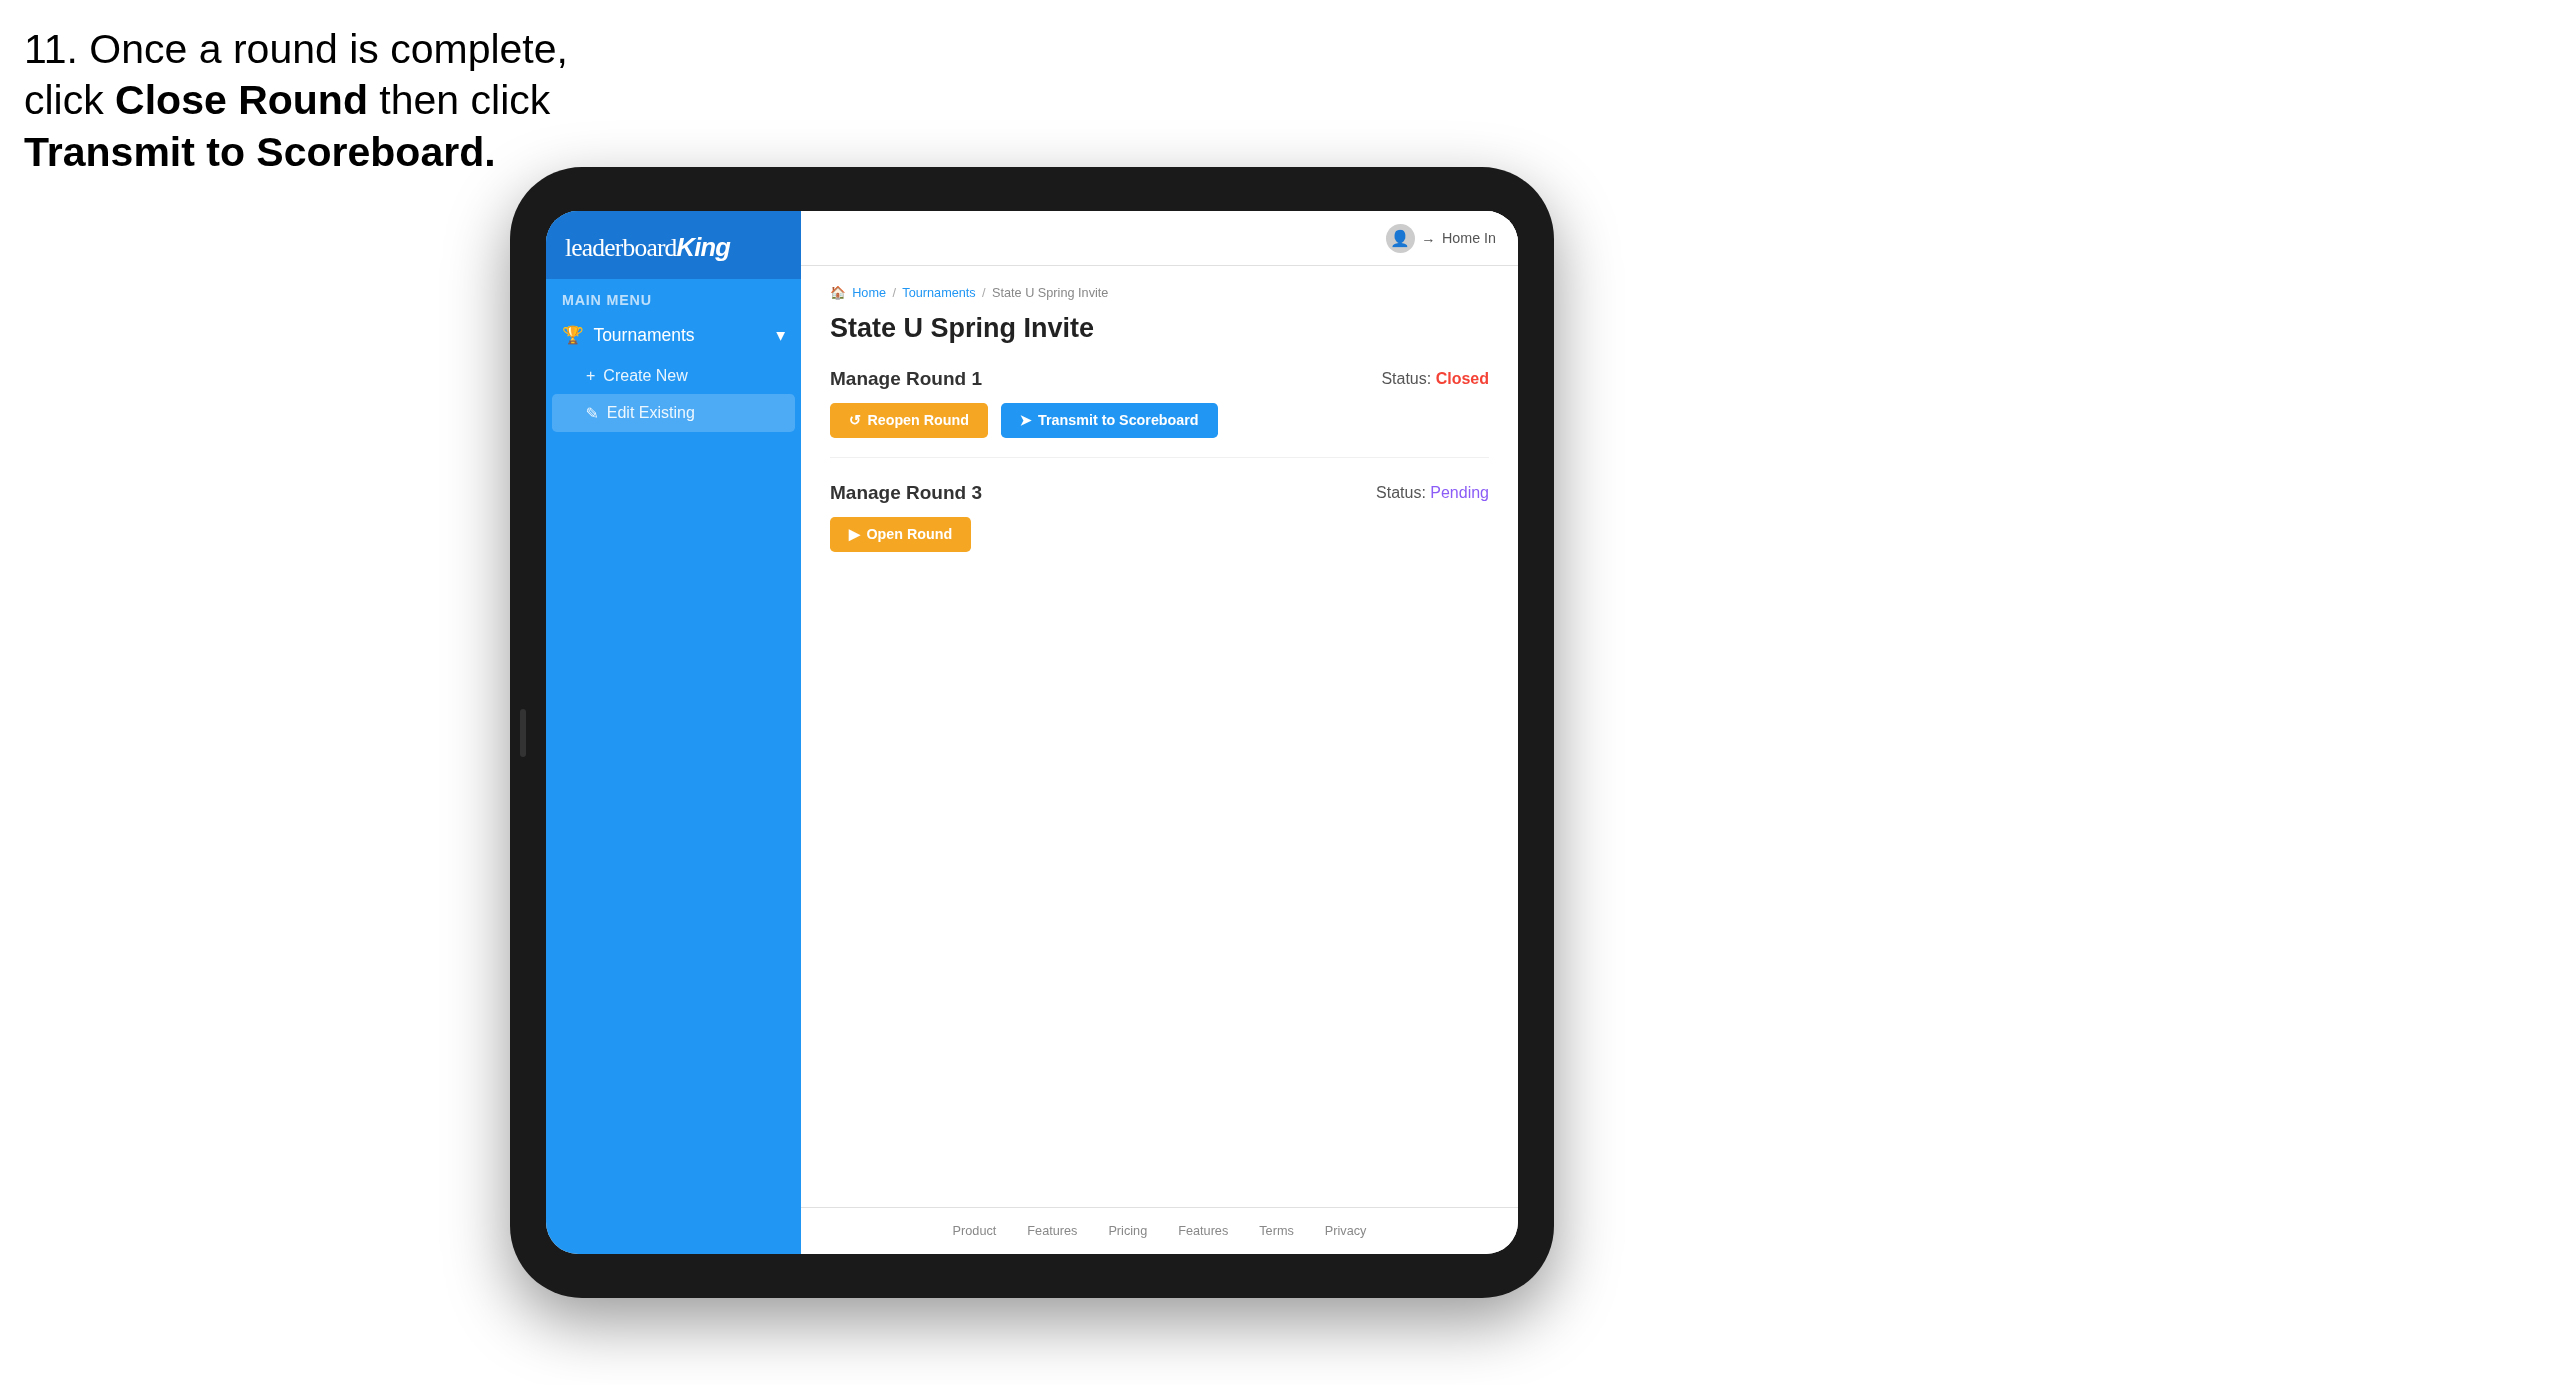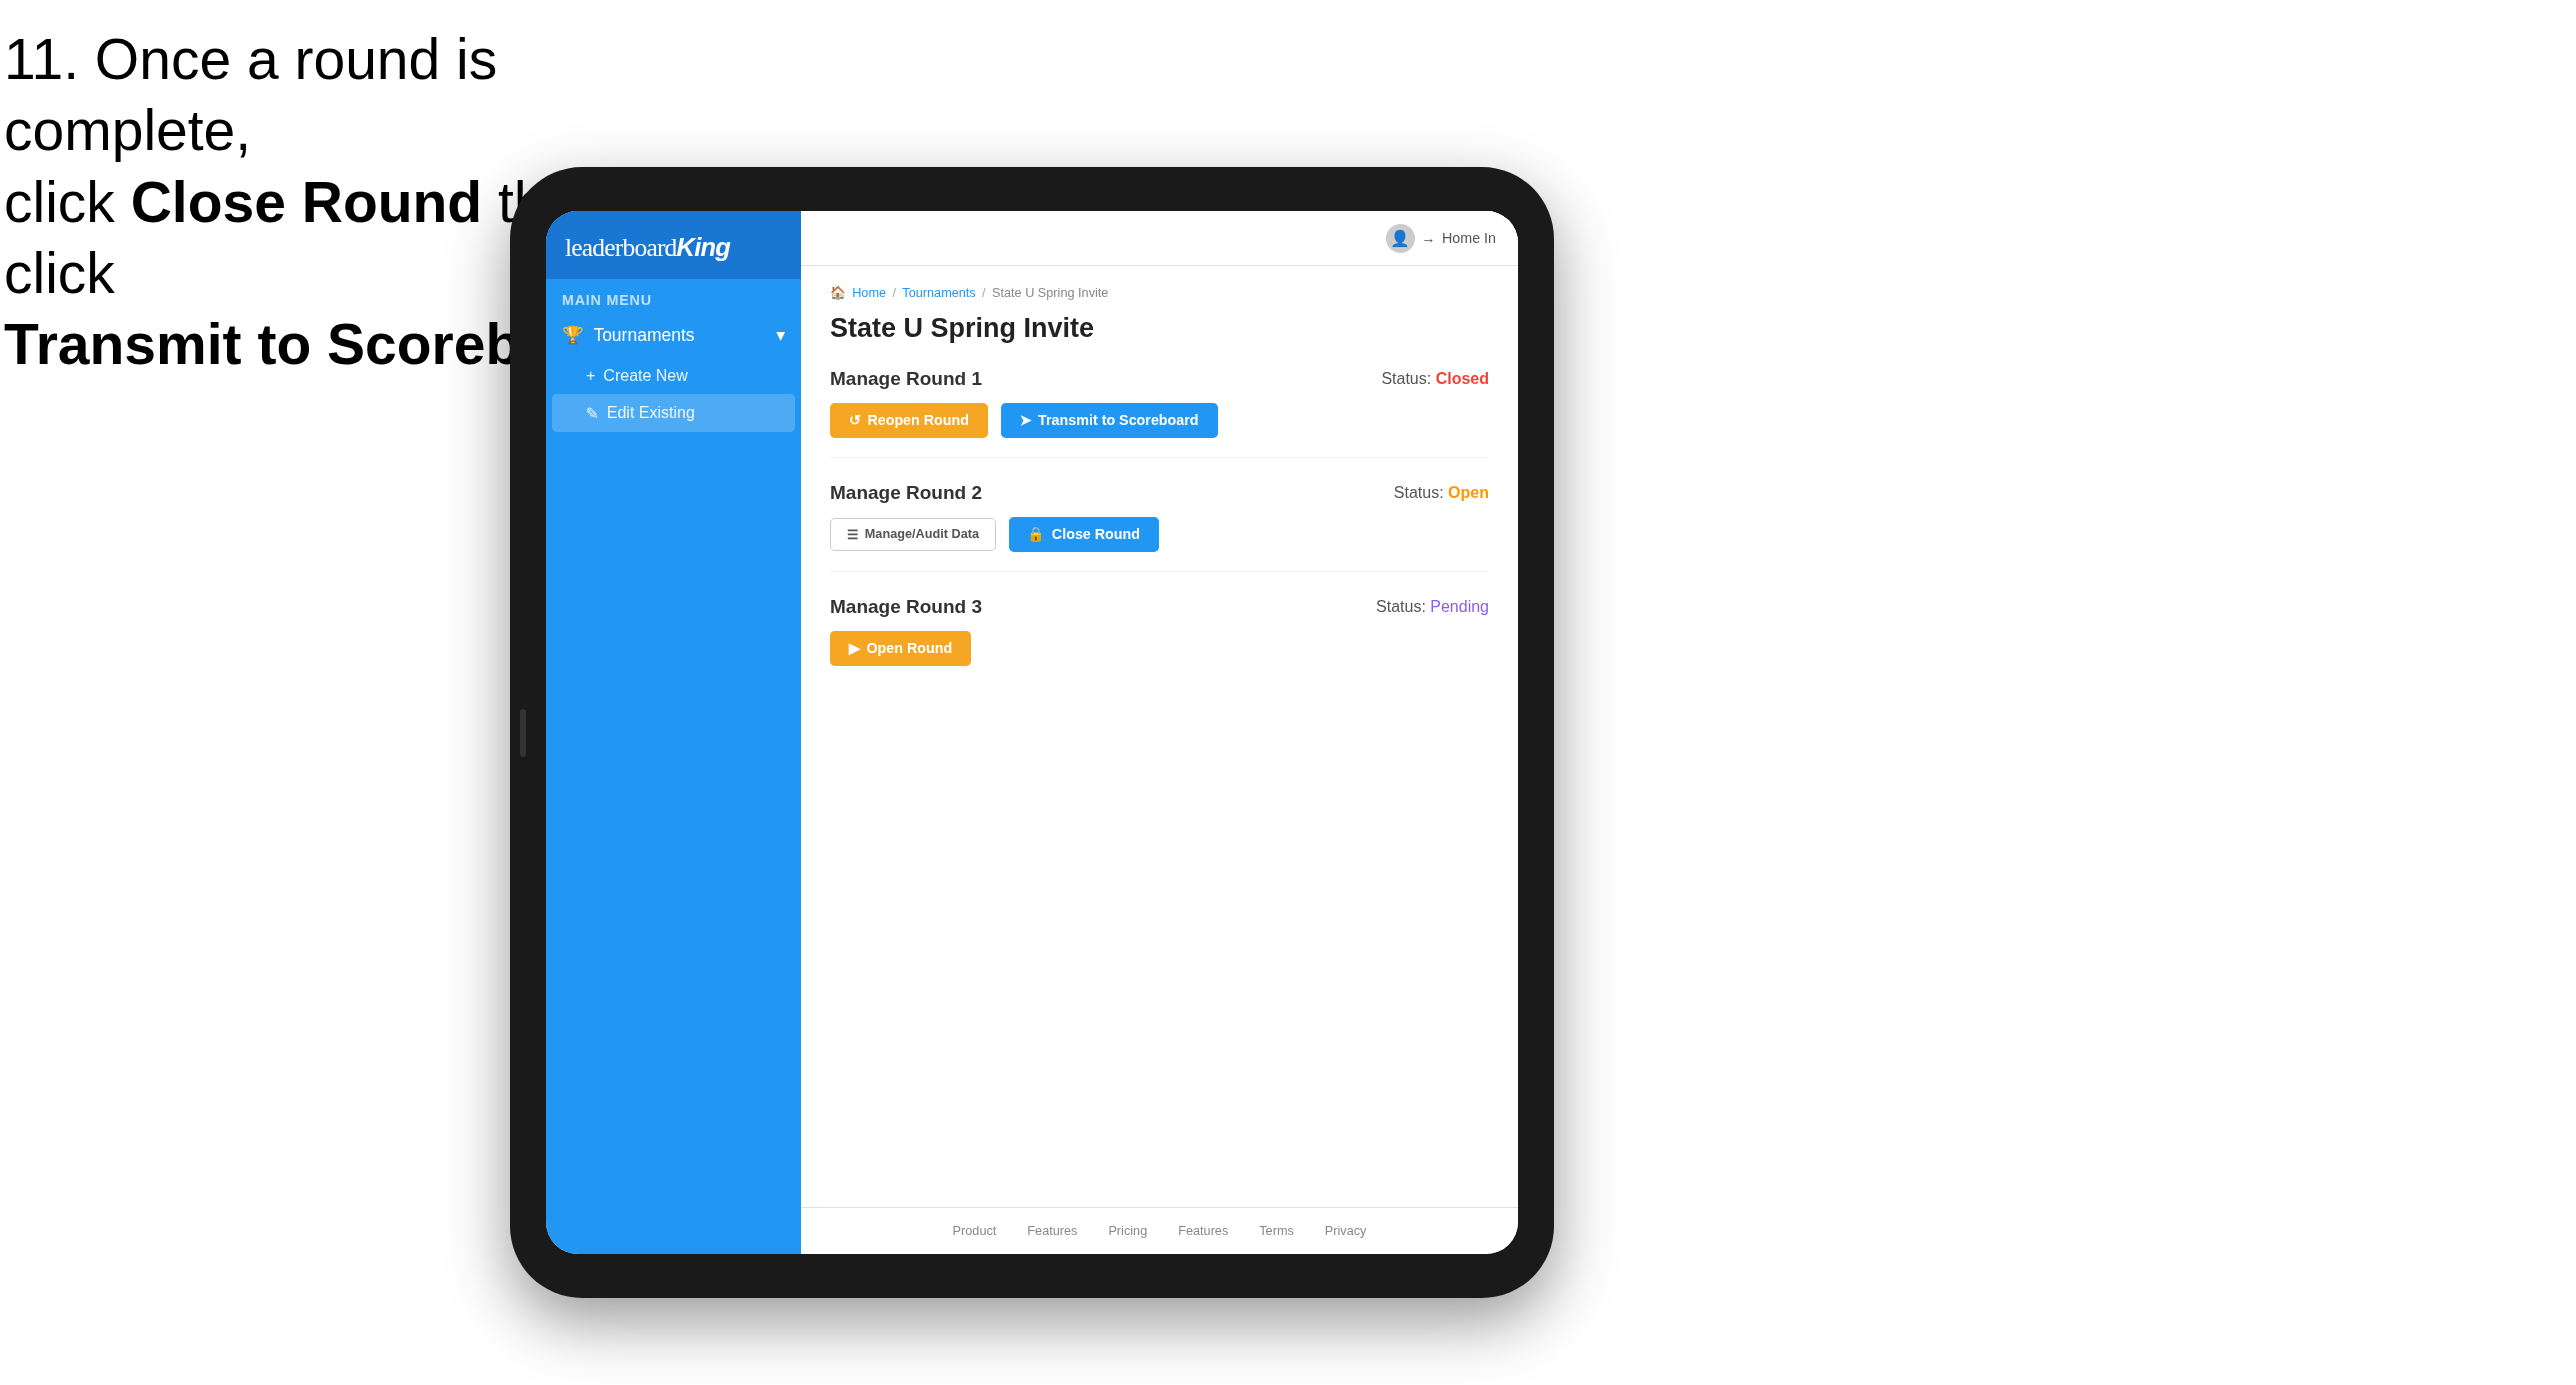--- a/index.html
+++ b/index.html
@@ -9,22 +9,22 @@
       width: 2576px;
       height: 1386px;
       position: relative;
       overflow: hidden;
     }
 
     
     .instruction-text {
       position: absolute;
       top: 24px;
-      left: 4px;
-      font-size: 57px;
+      left: 24px;
+      font-size: 41px;
       line-height: 1.25;
       color: #000;
       max-width: 717px;
     }
     .instruction-text strong {
       font-weight: 800;
     }
 
     
     .arrow-overlay {
@@ -387,39 +387,20 @@
                 <span>↺</span>
                 <span>Reopen Round</span>
               </button>
               <button class="btn btn-blue">
                 <span>➤</span>
                 <span>Transmit to Scoreboard</span>
               </button>
             </div>
           </div>
 
-          <div class="round-section">
-            <div class="round-header">
-              <span class="round-title">Manage Round 2</span>
-              <span class="round-status">
-                <span>Status:</span>
-                <span class="status-open">Open</span>
-              </span>
-            </div>
-            <div class="round-actions">
-              <button class="btn btn-outline">
-                <span>☰</span>
-                <span>Manage/Audit Data</span>
-              </button>
-              <button class="btn btn-blue">
-                <span>🔒</span>
-                <span>Close Round</span>
-              </button>
-            </div>
-          </div>
 
           <div class="round-section" style="border-bottom:none;">
             <div class="round-header">
               <span class="round-title">Manage Round 3</span>
               <span class="round-status">
                 <span>Status:</span>
                 <span class="status-pending">Pending</span>
               </span>
             </div>
             <div class="round-actions">

